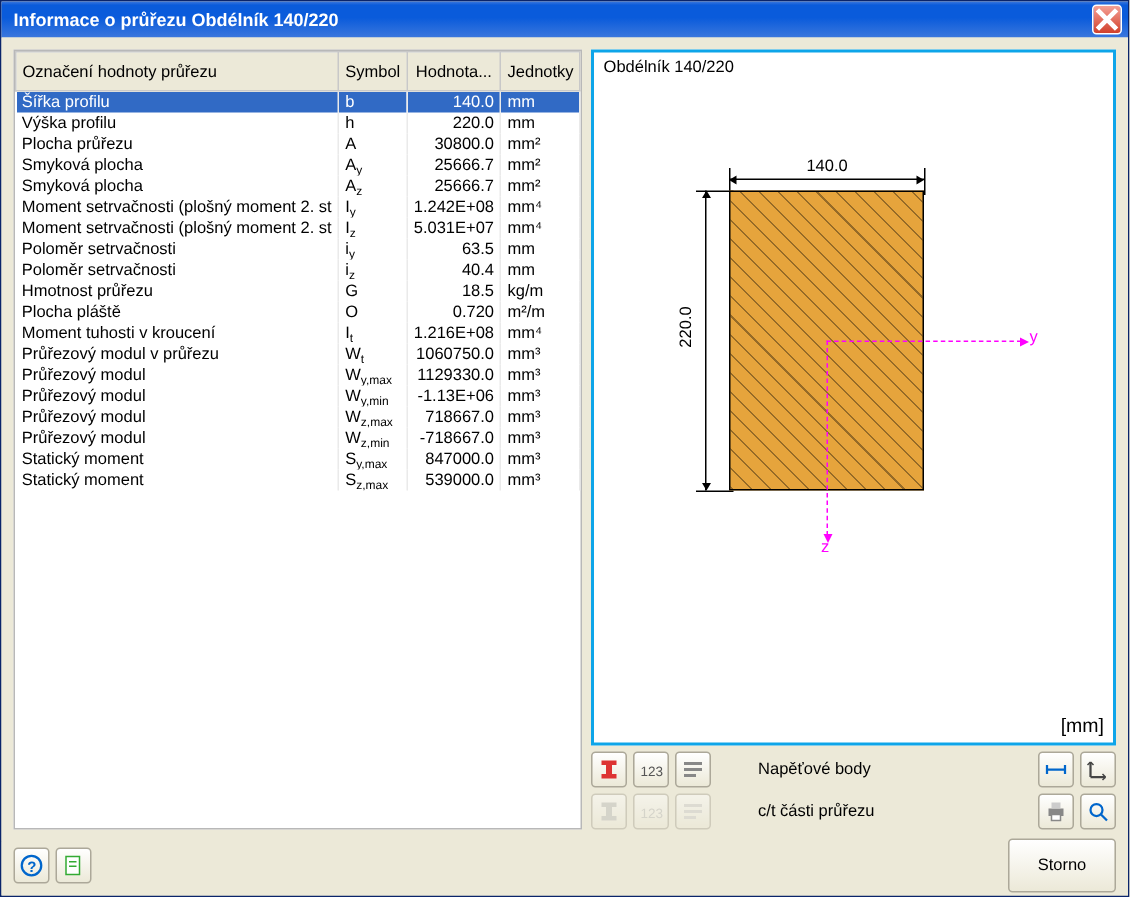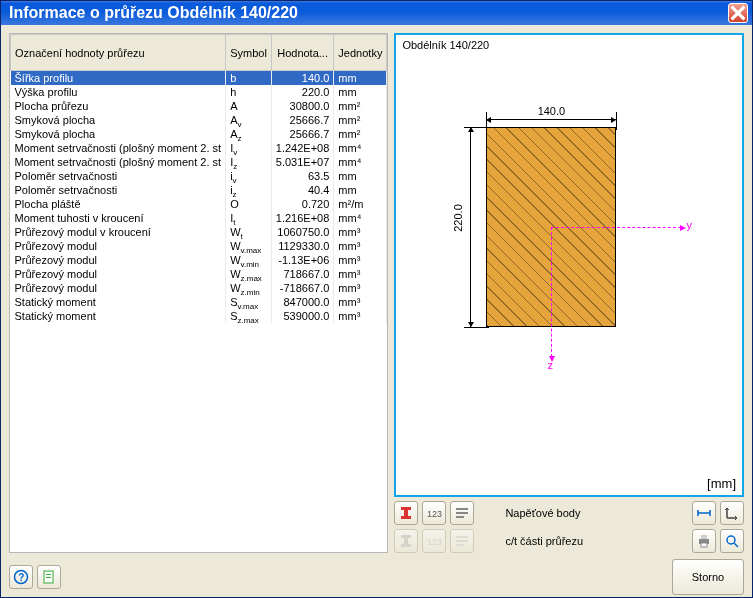--- a/index.html
+++ b/index.html
@@ -16,21 +16,21 @@
     width: 753px;
     height: 598px;
     border: 1px solid #0a246a;
     display: flex;
     flex-direction: column;
   }
   .titlebar {
     background: linear-gradient(to bottom, #3b77dd, #0a5bdb 10%, #0a5bdb 45%, #3b77dd);
     color: #fff;
     font-weight: bold;
-    font-size: 16px;
+    font-size: 12px;
     height: 24px;
     display: flex;
     align-items: center;
     padding: 0 4px;
   }
   .titlebar .title { flex: 1; padding-left: 4px; }
   .close-btn {
     width: 20px; height: 20px;
     background: linear-gradient(to bottom, #f5a095, #d1402b);
     border: 1px solid #fff;
@@ -69,21 +69,21 @@
     width: 100%;
     border-collapse: collapse;
     font-size: 11px;
   }
   table.props th {
     background: #ece9d8;
     border: 1px solid #c8c8c8;
     padding: 2px 4px;
     font-weight: normal;
     text-align: left;
-    height: 36px;
+    height: 26px;
   }
   table.props th.num { text-align: center; }
   table.props td {
     padding: 0 4px;
     height: 14px;
     border-right: 1px solid #eaeaea;
     white-space: nowrap;
     overflow: hidden;
   }
   table.props tr:nth-child(odd) td { background: #fff; }
@@ -297,33 +297,39 @@
               <td class="val">63.5</td>
               <td class="unit">mm</td>
             </tr>
             <tr>
               <td class="lab">Poloměr setrvačnosti</td>
               <td class="sym">i<sub>z</sub></td>
               <td class="val">40.4</td>
               <td class="unit">mm</td>
             </tr>
             <tr>
+              <td class="lab">Hmotnost průřezu</td>
+              <td class="sym">G</td>
+              <td class="val">18.5</td>
+              <td class="unit">kg/m</td>
+            </tr>
+            <tr>
               <td class="lab">Plocha pláště</td>
               <td class="sym">O</td>
               <td class="val">0.720</td>
               <td class="unit">m²/m</td>
             </tr>
             <tr>
               <td class="lab">Moment tuhosti v kroucení</td>
               <td class="sym">I<sub>t</sub></td>
               <td class="val">1.216E+08</td>
               <td class="unit">mm⁴</td>
             </tr>
             <tr>
-              <td class="lab">Průřezový modul v kroucení</td>
+              <td class="lab">Průřezový modul v průřezu</td>
               <td class="sym">W<sub>t</sub></td>
               <td class="val">1060750.0</td>
               <td class="unit">mm³</td>
             </tr>
             <tr>
               <td class="lab">Průřezový modul</td>
               <td class="sym">W<sub>y,max</sub></td>
               <td class="val">1129330.0</td>
               <td class="unit">mm³</td>
             </tr>

